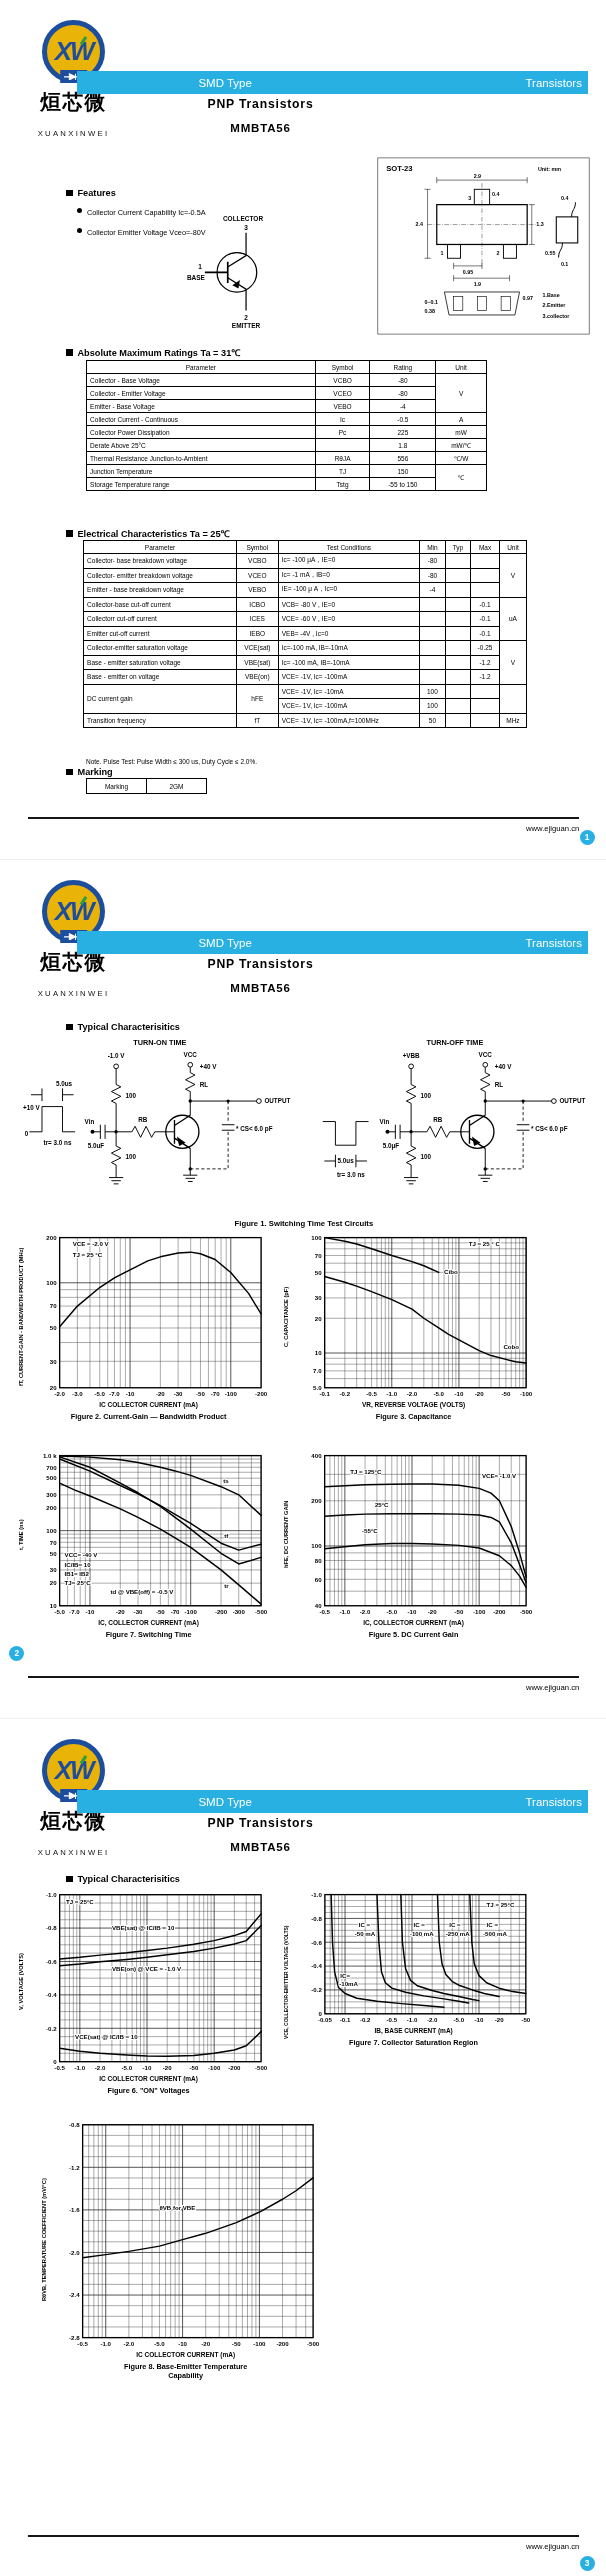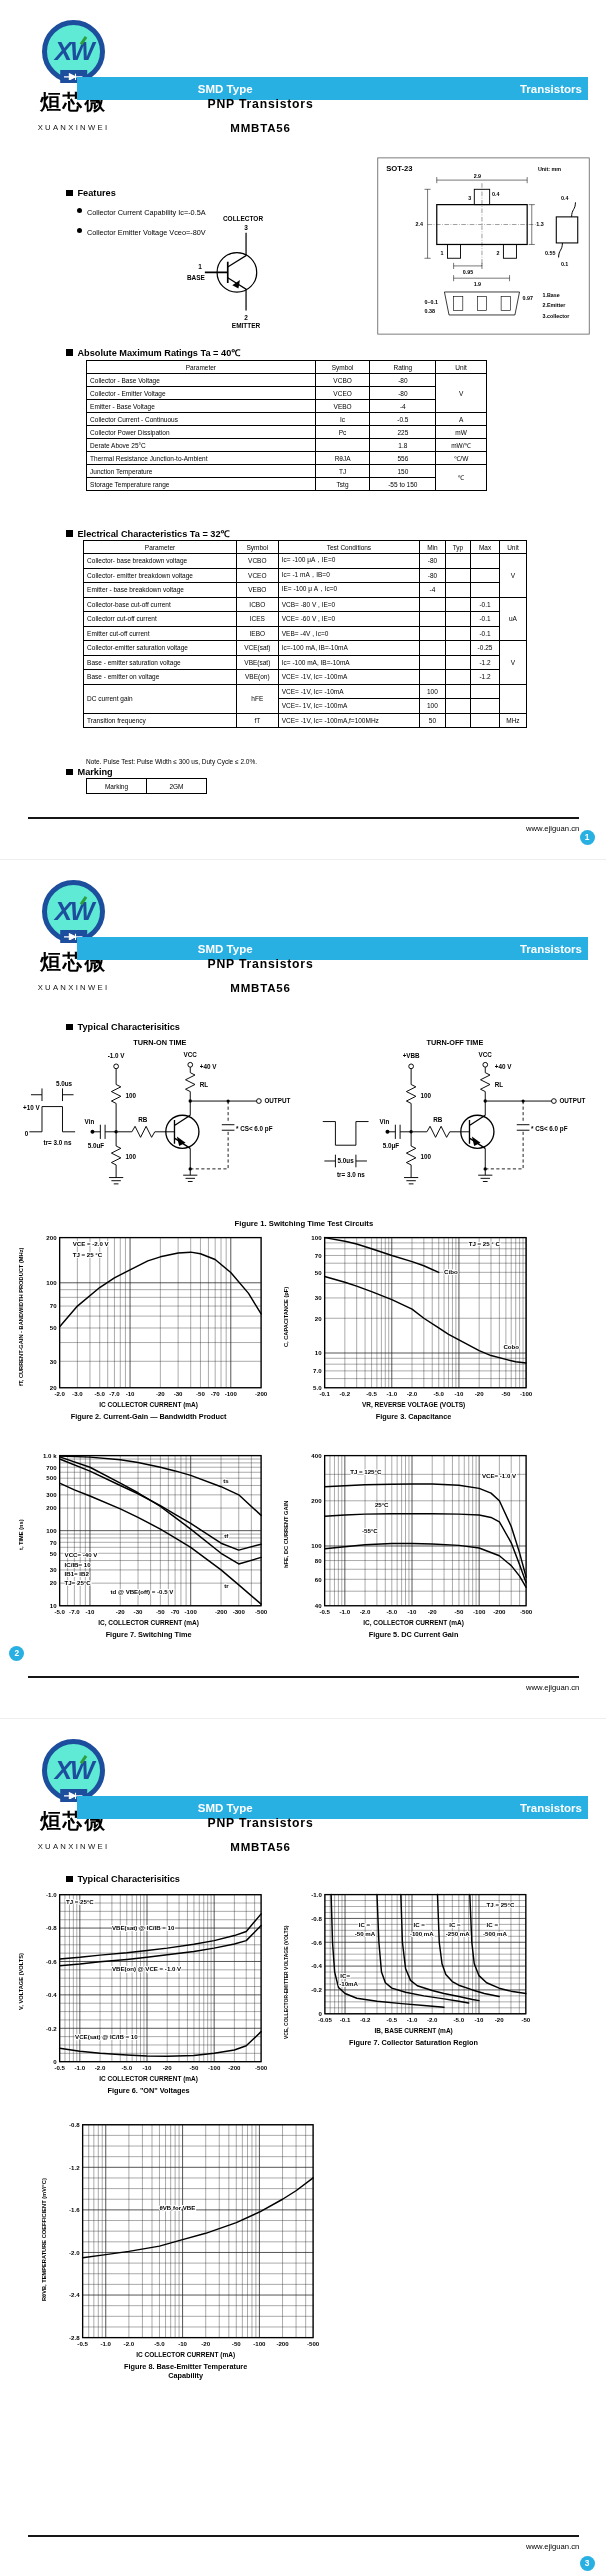--- a/index.html
+++ b/index.html
@@ -1,27 +1,27 @@
 <!DOCTYPE html>
 <html style="font-size:12.2px"><head>
 <meta charset="utf-8">
 <style>
 *{box-sizing:border-box;margin:0;padding:0}
 body{width:607px;background:#fff;font-family:"Liberation Sans",sans-serif;color:#000}
 .page{position:relative;width:607px;height:859px;background:#fff;overflow:hidden}
 .page+.page{border-top:0.8px solid #eee}
 
 .logo{position:absolute;left:29px;top:20px;width:89px;text-align:center}
-.logo-circle{width:63px;height:63px;margin:0 auto;border:5.4px solid #1d4e9d;border-radius:50%;position:relative;display:flex;align-items:center;justify-content:center;background:#5eead4}
+.logo-circle{width:63px;height:63px;margin:0 auto;border:5.4px solid #1d4e9d;border-radius:50%;position:relative;display:flex;align-items:center;justify-content:center;background:#eab308}
 .logo-xw{font-style:italic;font-weight:bold;font-size:26px;color:#1d4e9d;letter-spacing:-2.3px}
 .logo-accent{position:absolute;top:13.8px;right:12.2px;width:9.2px;height:3.1px;background:#2f9e3f;transform:rotate(-56deg)}
 .logo-diode{position:absolute;bottom:-4.6px;left:50%;transform:translateX(-50%);width:27.6px;height:12.2px;background:#1d4e9d;display:flex;align-items:center;justify-content:center}
 .logo-cn{font-size:20.7px;font-weight:bold;letter-spacing:1.5px;margin-top:5.4px;white-space:nowrap}
-.logo-en{font-size:7.7px;letter-spacing:2.3px;color:#111;margin-top:7px}
-.banner{position:absolute;left:77px;right:19px;top:77px;height:23px;background:#29b0e3;display:flex;align-items:center;color:#fff;font-size:11.5px;font-weight:bold}
+.logo-en{font-size:7.7px;letter-spacing:2.3px;color:#111;margin-top:13px}
+.banner{position:absolute;left:77px;right:19px;top:71px;height:23px;background:#29b0e3;display:flex;align-items:center;color:#fff;font-size:11.5px;font-weight:normal}
 .banner .bl{width:58%;text-align:center}
 .banner .br{margin-left:auto;padding-right:6.1px}
 .t1{position:absolute;top:97px;left:46px;width:429px;text-align:center;font-size:12.2px;font-weight:bold;letter-spacing:0.8px}
 .t2{position:absolute;top:122px;left:46px;width:429px;text-align:center;font-size:11.5px;font-weight:bold;letter-spacing:0.8px}
 
 .sec{position:absolute;display:flex;align-items:center;gap:4.6px;font-size:9.2px;font-weight:bold}
 .sq{width:6.9px;height:6.9px;background:#000;flex:0 0 auto}
 .feat{position:absolute;left:77px;top:208px;font-size:7.3px}
 .feat .fi{display:flex;gap:4.6px;margin-bottom:10.7px}
 .dot{width:5.4px;height:5.4px;border-radius:50%;background:#000;flex:0 0 auto}
@@ -163,21 +163,21 @@
     <path d="M60 87 L84 102 V130" fill="none" stroke="#000" stroke-width="1.6"></path>
     <polygon points="66,97 76,90 74,101" fill="#000"></polygon>
     <text x="26" y="76" text-anchor="end" class="ps-t">1</text>
     <text x="30" y="90" text-anchor="end" class="ps-t">BASE</text>
     <text x="84" y="142" text-anchor="middle" class="ps-t">2</text>
     <text x="84" y="153" text-anchor="middle" class="ps-t">EMITTER</text>
   </svg>
 
   <div class="sec" style="left:66px;top:346px">
       <span class="sq"></span>
-      <span>Absolute Maximum Ratings Ta = 40℃</span>
+      <span>Absolute Maximum Ratings Ta = 31℃</span>
     </div>
   <table class="t-abs">
     <tbody>
         <tr>
       <th class="pl" style="width:230px;text-align:center">Parameter</th>
       <th style="width:55px">Symbol</th>
       <th style="width:66px">Rating</th>
       <th style="width:51px">Unit</th>
     </tr>
     <tr>
@@ -229,21 +229,21 @@
     <tr>
           <td class="pl">Storage Temperature range</td>
           <td>Tstg</td>
           <td>-55 to 150</td>
         </tr>
   </tbody>
     </table>
 
   <div class="sec" style="left:66px;top:527px">
       <span class="sq"></span>
-      <span>Electrical Characteristics Ta = 32℃</span>
+      <span>Electrical Characteristics Ta = 25℃</span>
     </div>
   <table class="t-elec">
     <tbody>
         <tr>
       <th style="width:147px">Parameter</th>
       <th style="width:40px">Symbol</th>
       <th style="width:136px">Test Conditions</th>
       <th style="width:24.5px">Min</th>
       <th style="width:24.5px">Typ</th>
       <th style="width:27.6px">Max</th>

